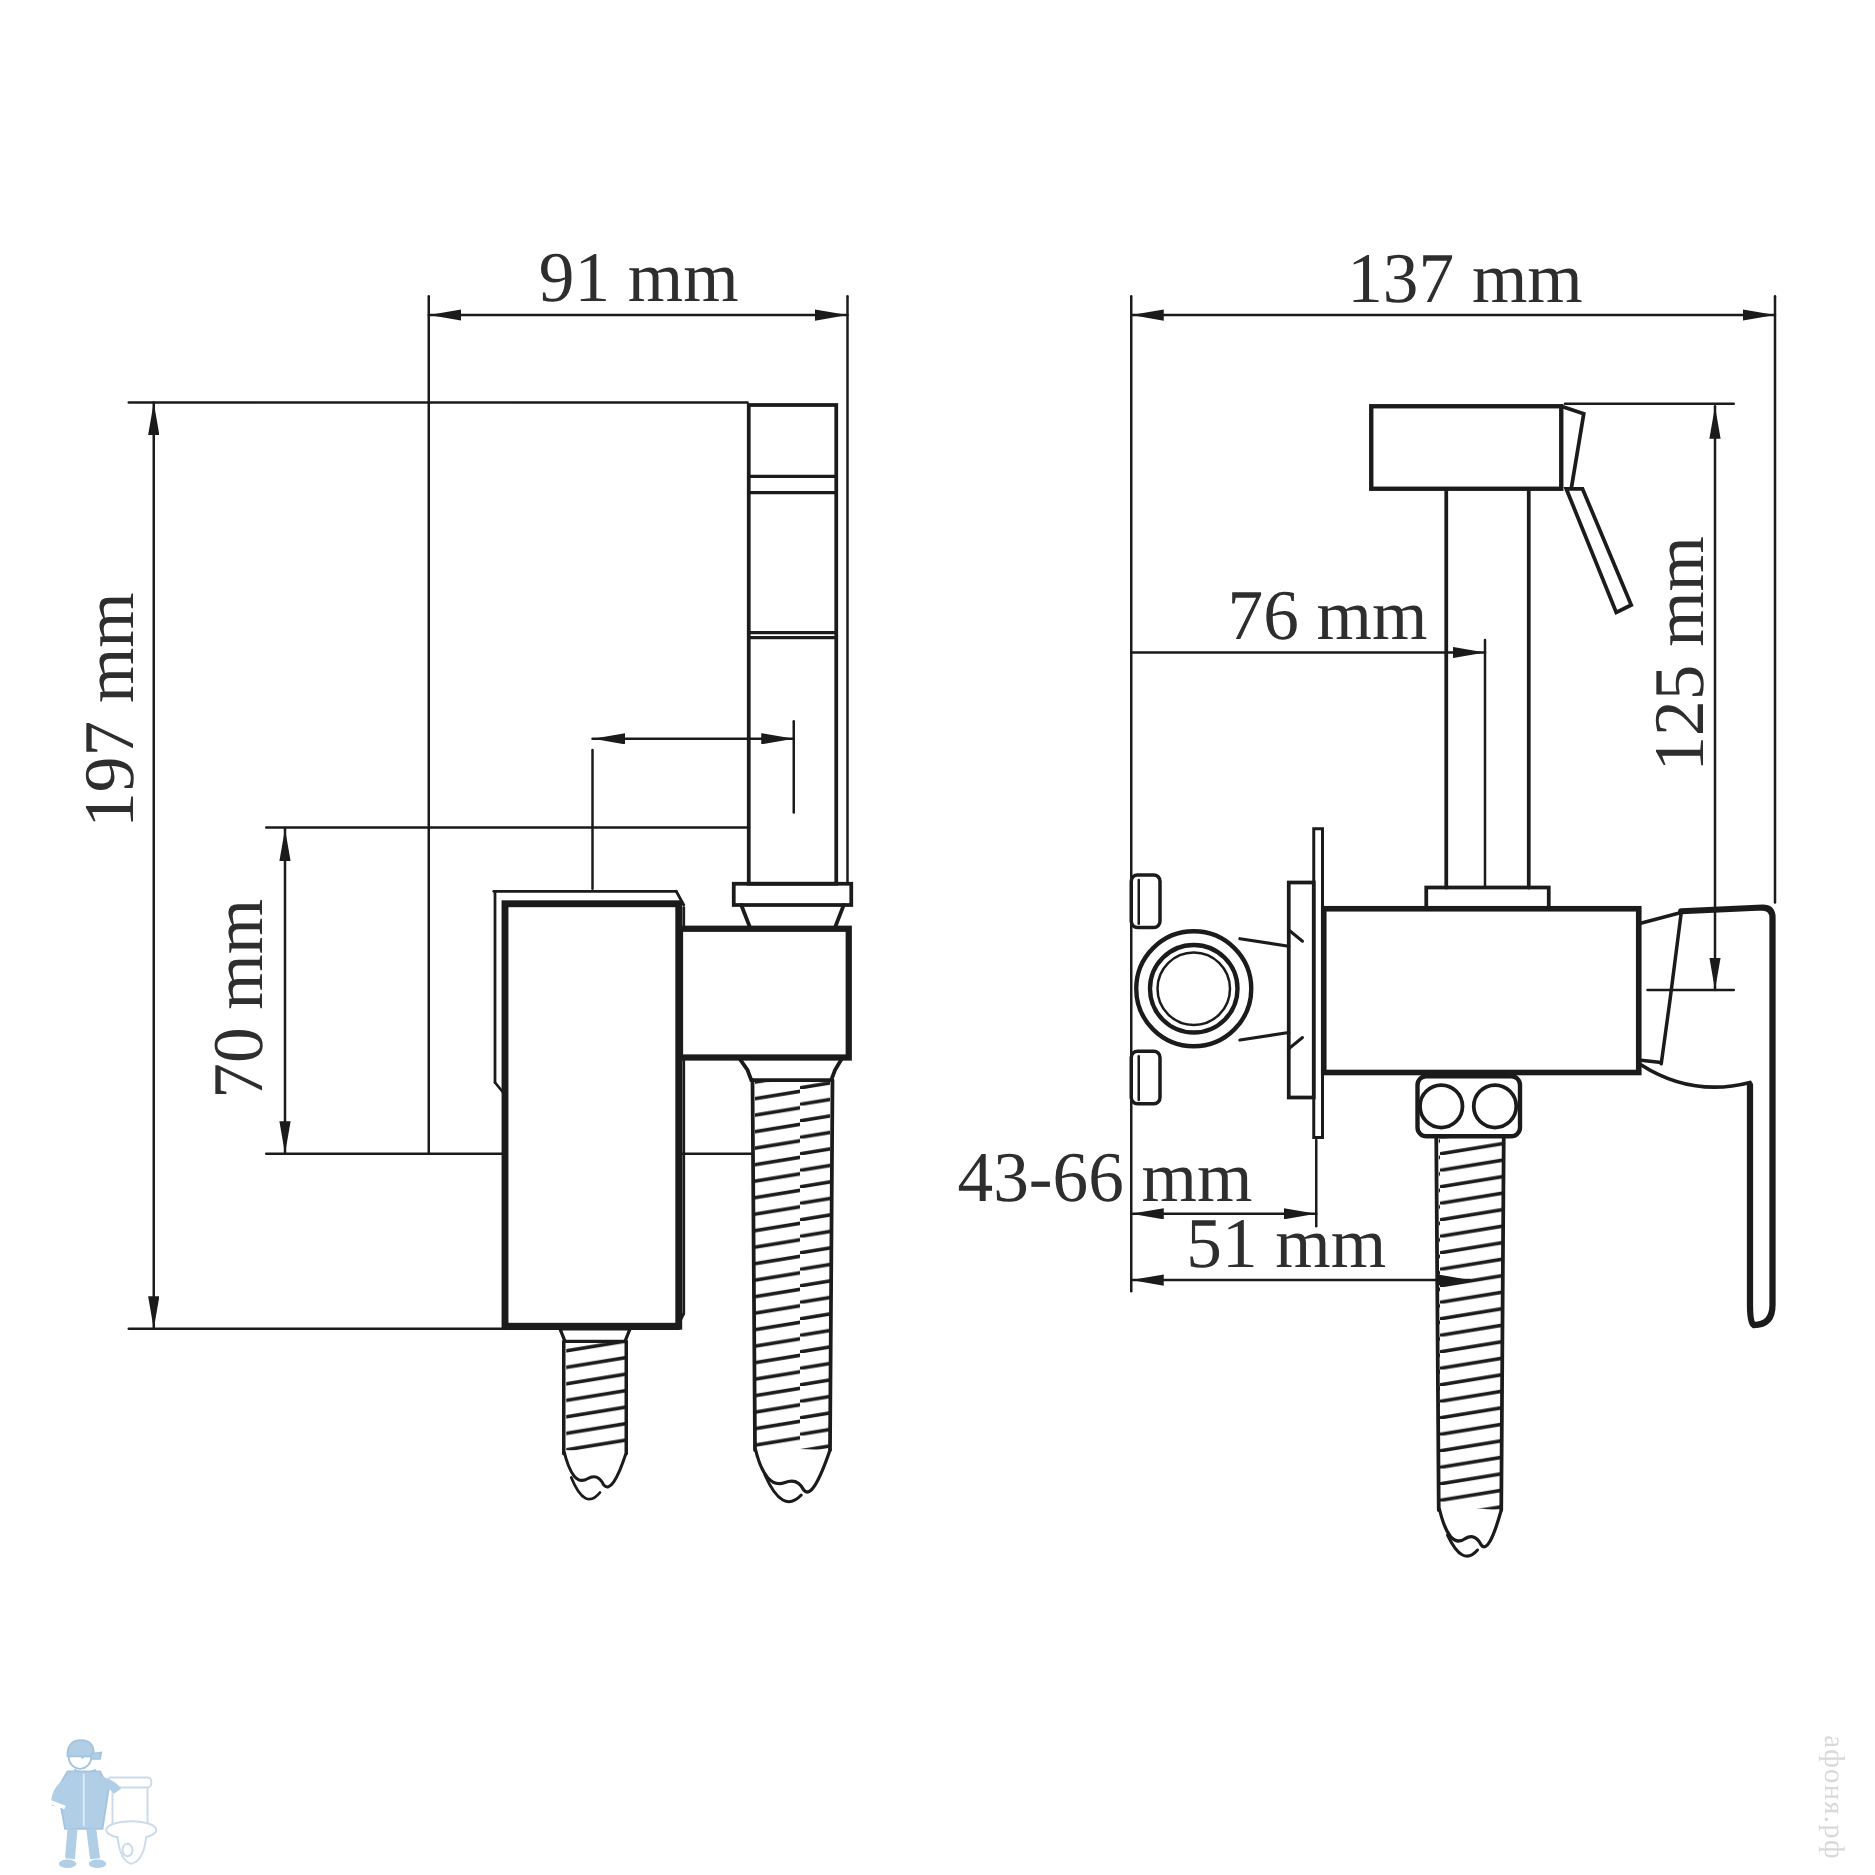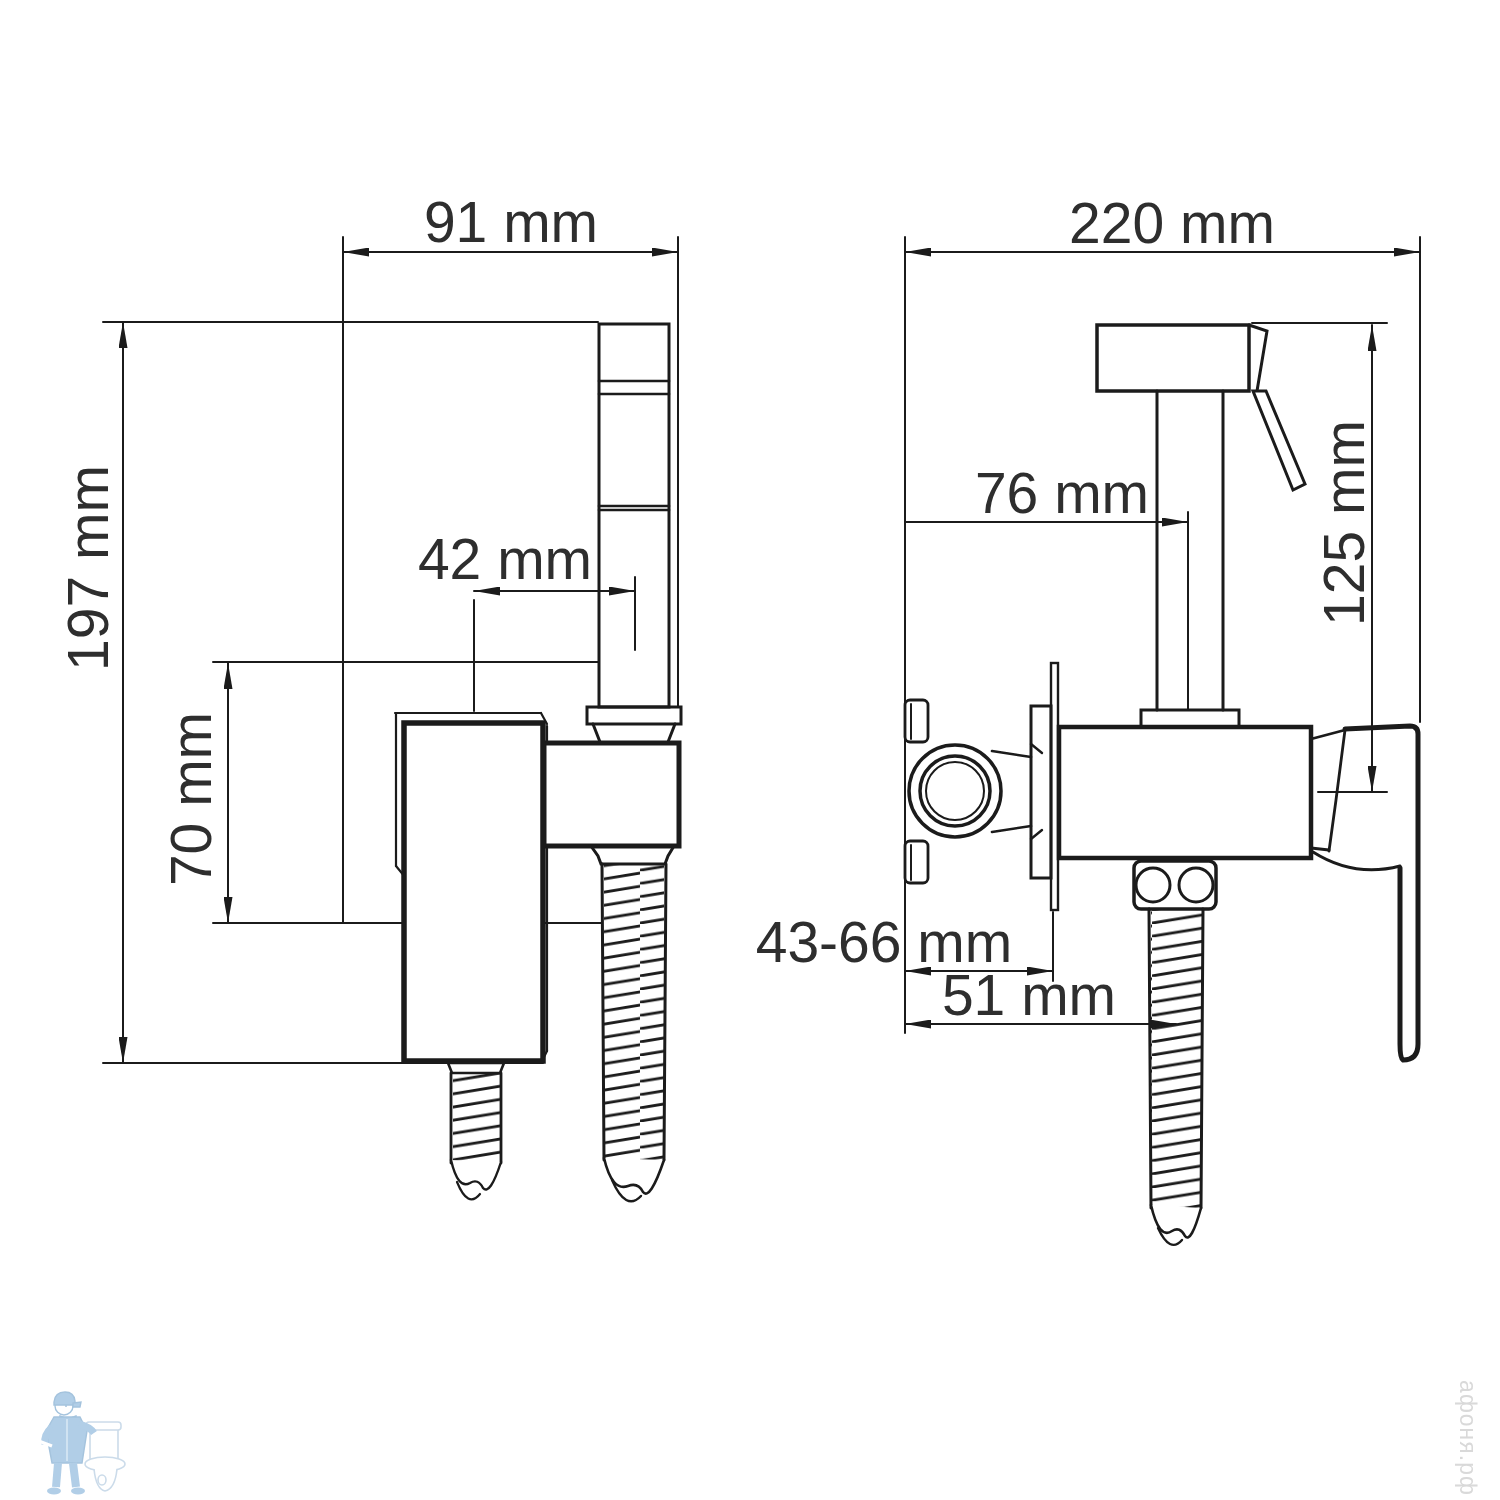--- a/index.html
+++ b/index.html
@@ -1,18 +1,18 @@
 <!DOCTYPE html>
 <html><head>
 <meta charset="utf-8">
 <style>
   html,body{margin:0;padding:0;background:#fff;}
   .canvas{
     position:relative;width:1500px;height:1500px;background:#ffffff;overflow:hidden;
-    font-family:Liberation Sans, sans-serif;
+    font-family:Liberation Serif, serif;
   }
   .drawing-svg{position:absolute;left:0;top:0;}
   .dim-label{
     position:absolute;font-size:57px;color:#2e2e2e;white-space:nowrap;
     transform:translate(-50%,-50%);letter-spacing:0px;line-height:1;
   }
   .dim-label.vert{transform:translate(-50%,-50%) rotate(-90deg);}
   .watermark{
     position:absolute;left:1467px;top:1438px;font-size:23px;color:#d9d9d9;
     transform:translate(-50%,-50%) rotate(90deg);letter-spacing:1px;white-space:nowrap;
@@ -171,24 +171,23 @@
         <path d="M1313,852 Q1354,878 1400,866" stroke-width="3"></path>
         <line x1="1311" y1="739" x2="1345" y2="730" stroke-width="2.8"></line>
         <path d="M1345,730 L1336,800 L1329,851" stroke-width="2.8"></path>
         <line x1="1311" y1="848" x2="1329" y2="850" stroke-width="2.8"></line>
       </g>
     </g>
   </svg>
 
   <div class="dim-label" style="left:511px;top:222px;">91 mm</div>
   <div class="dim-label vert" style="left:88px;top:568px;">197 mm</div>
-  <div class="dim-label" style="left:505px;top:559px;">42 mm</div>
   <div class="dim-label vert" style="left:191px;top:799px;">70 mm</div>
 
-  <div class="dim-label" style="left:1172px;top:223px;">220 mm</div>
+  <div class="dim-label" style="left:1172px;top:223px;">137 mm</div>
   <div class="dim-label" style="left:1062px;top:493px;">76 mm</div>
   <div class="dim-label vert" style="left:1344px;top:523px;">125 mm</div>
   <div class="dim-label" style="left:884px;top:942px;">43-66 mm</div>
   <div class="dim-label" style="left:1029px;top:995px;">51 mm</div>
 
   <div class="watermark">афоня.рф</div>
 
   <svg class="logo" width="150" height="118" viewBox="0 0 150 118">
     <g fill="none" stroke="#c6d8e8" stroke-width="1.6">
       <rect x="60" y="44" width="28" height="34" rx="2" fill="#ffffff"></rect>

